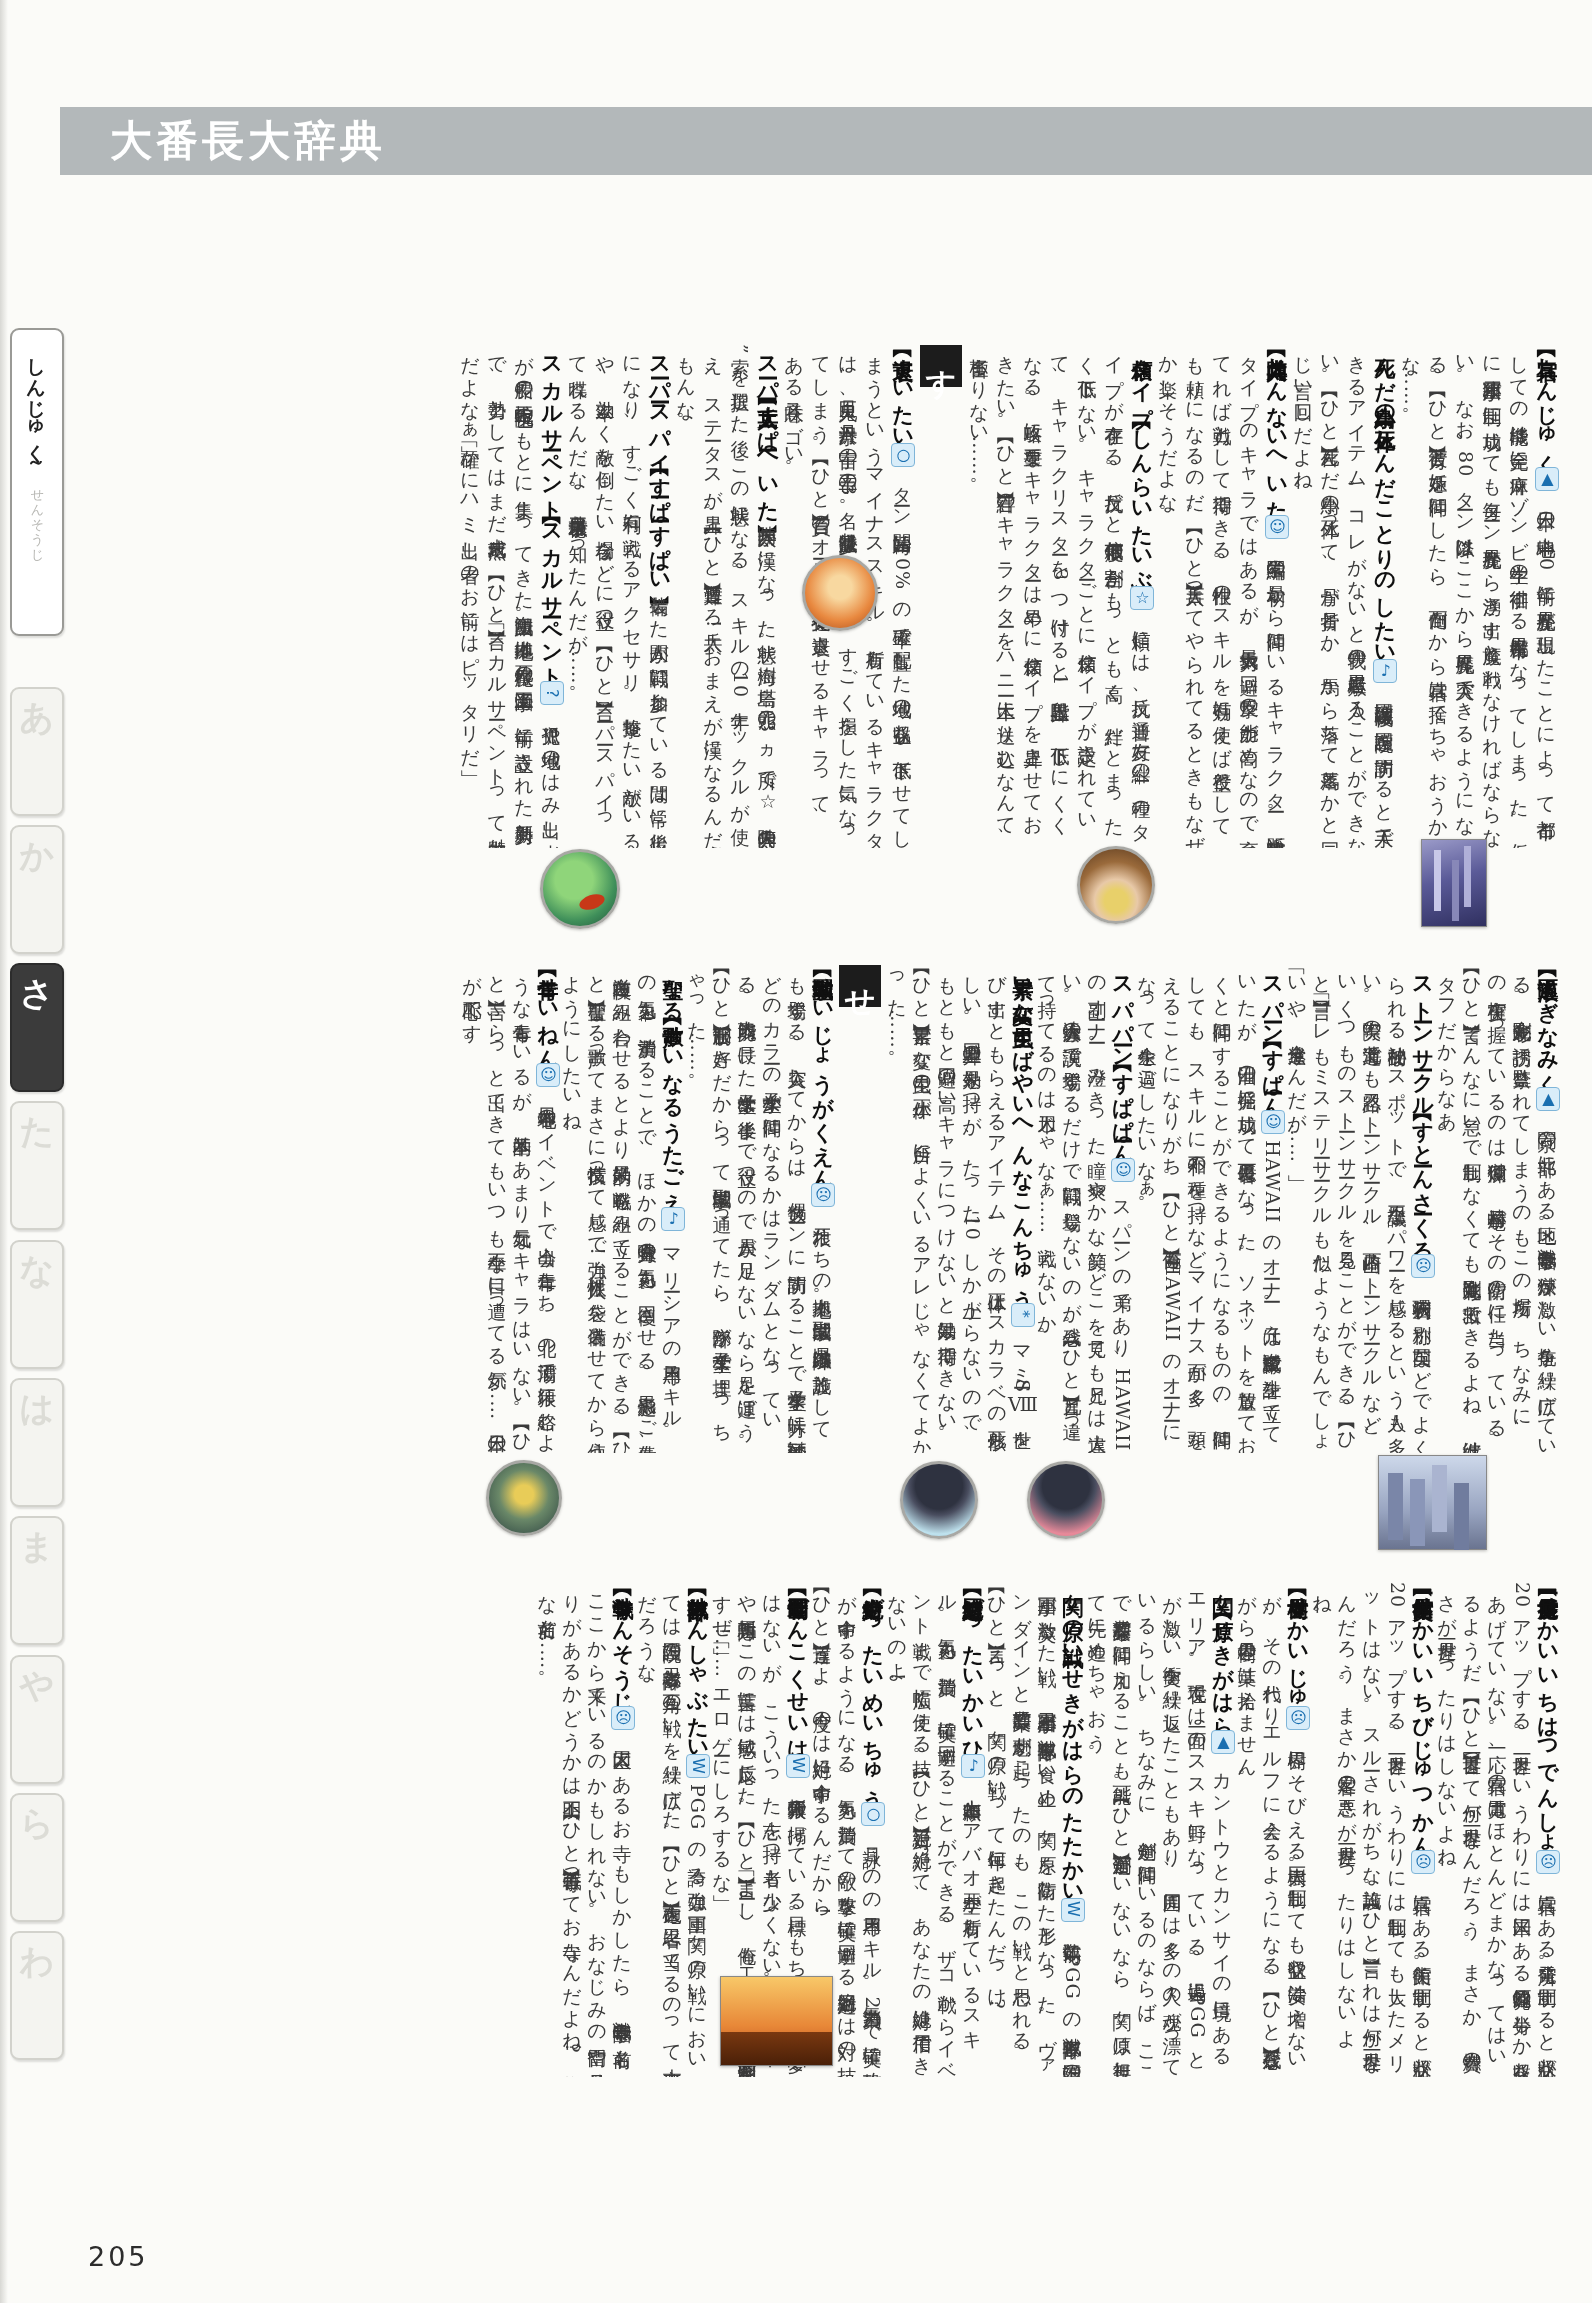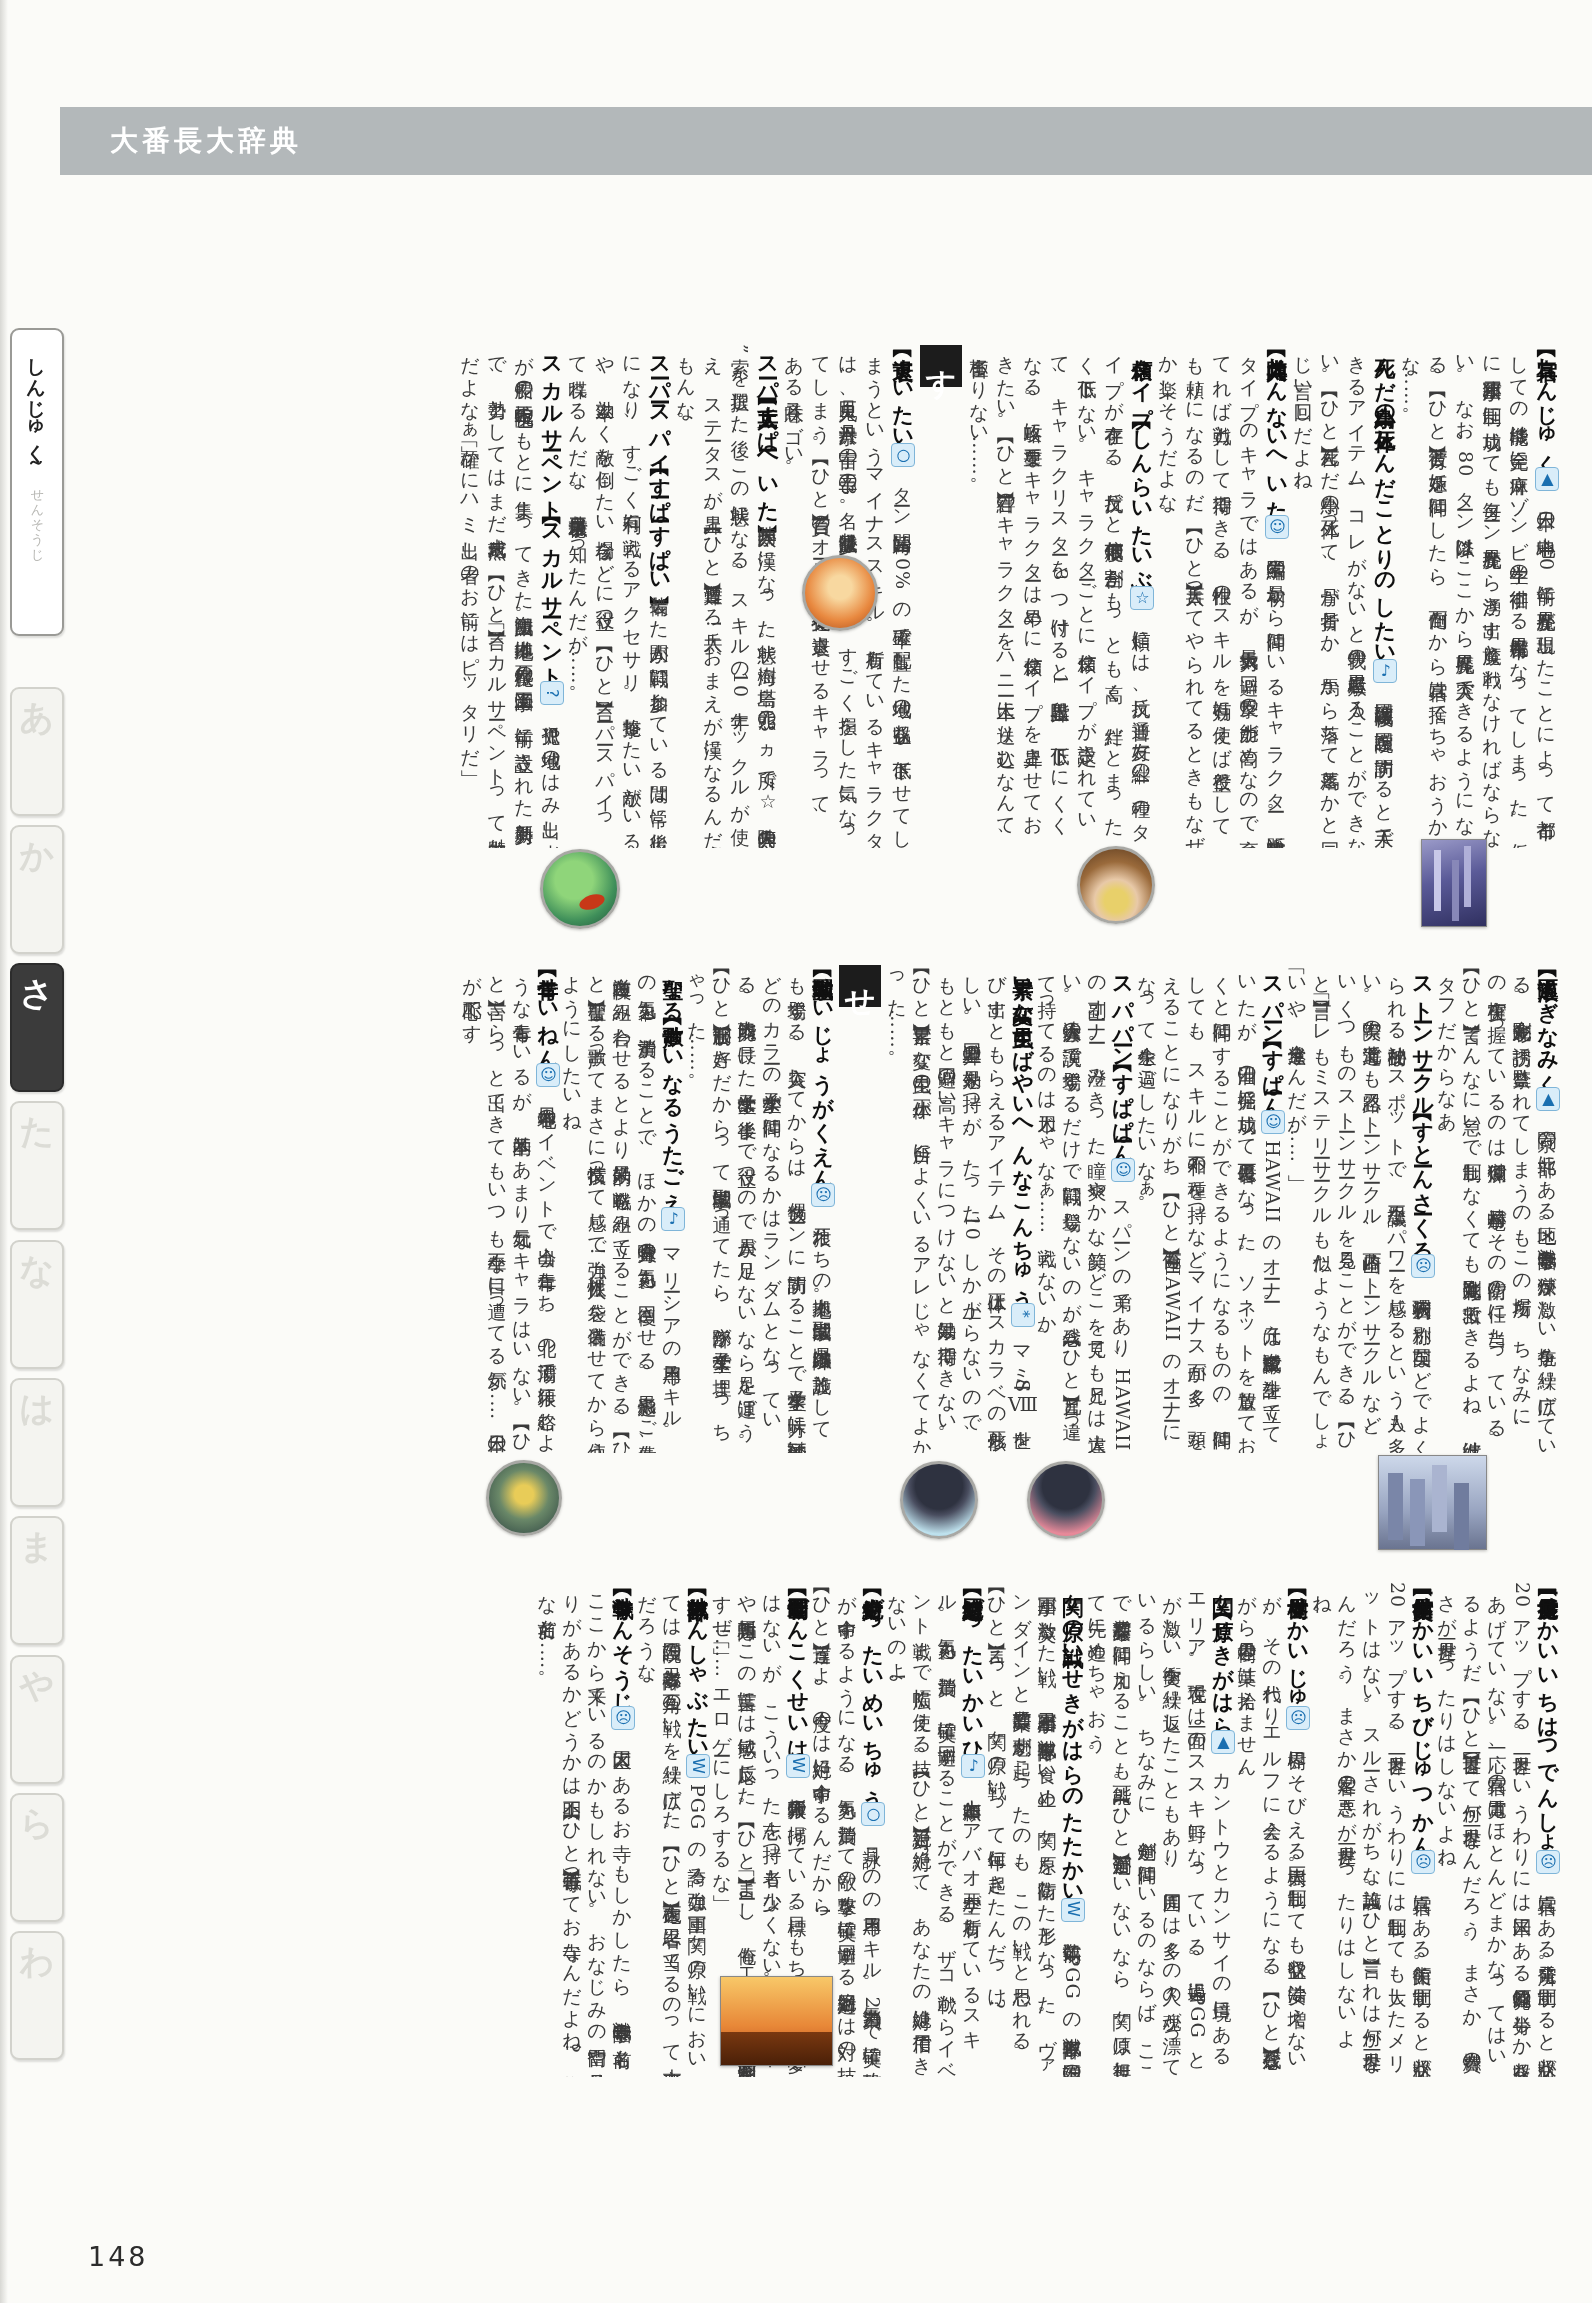--- a/index.html
+++ b/index.html
@@ -12,21 +12,21 @@
   
   .gutter{position:absolute;left:0;top:0;width:8px;height:2303px;
     background:linear-gradient(90deg,#d8d8d4,#fbfbf8);}
   
   .header-bar{
     position:absolute;left:60px;top:107px;width:1532px;height:68px;
     background:#b3b8ba;display:flex;align-items:center;
   }
   .header-title{
     color:#ffffff;font-family:"DejaVu Sans","Liberation Sans",sans-serif;
-    font-weight:bold;font-size:28px;letter-spacing:4px;margin-left:50px;
+    font-weight:bold;font-size:42px;letter-spacing:4px;margin-left:50px;
   }
   
   .tab{position:absolute;left:10px;width:54px;border-radius:9px;
     box-shadow:1px 2px 2px rgba(0,0,0,0.12);}
   .tab-range{
     top:328px;height:308px;background:#ffffff;border:2px solid #9a9a96;
     display:flex;flex-direction:column;align-items:center;padding-top:14px;box-sizing:border-box;
   }
   .tab-range .range-main{
     writing-mode:vertical-rl;font-family:"DejaVu Sans","Liberation Sans",sans-serif;
@@ -152,14 +152,14 @@
 <div class="photo img-shinjuku" style="left:1421px;top:839px;width:66px;height:88px;"></div>
 <div class="portrait img-bird" style="left:802px;top:555px;width:76px;height:76px;"></div>
 <div class="portrait img-heita" style="left:1077px;top:846px;width:78px;height:78px;"></div>
 <div class="portrait img-frog" style="left:540px;top:849px;width:80px;height:80px;"></div>
 <div class="photo img-suginami" style="left:1378px;top:1455px;width:109px;height:95px;"></div>
 <div class="portrait img-spahn" style="left:1027px;top:1461px;width:78px;height:78px;"></div>
 <div class="portrait img-spapahn" style="left:900px;top:1461px;width:78px;height:78px;"></div>
 <div class="portrait img-scarab" style="left:486px;top:1460px;width:76px;height:76px;"></div>
 <div class="photo img-sekigahara" style="left:720px;top:1976px;width:113px;height:90px;"></div>
 
-<div class="page-number">148</div>
+<div class="page-number">205</div>
 
 
 </body></html>

